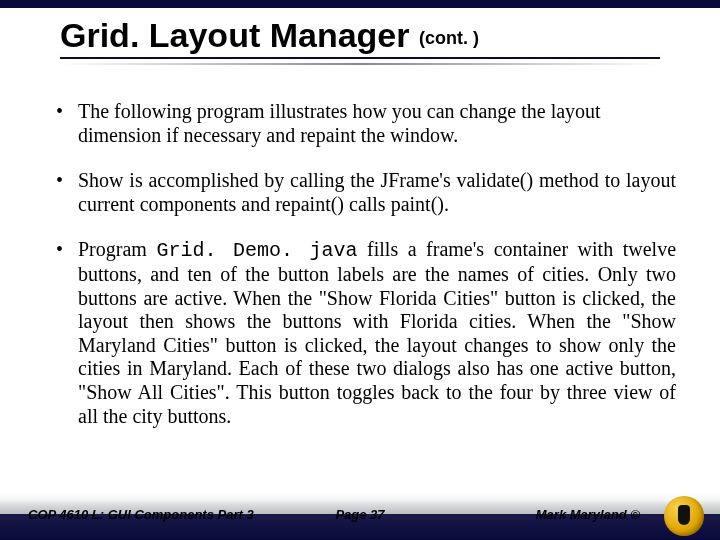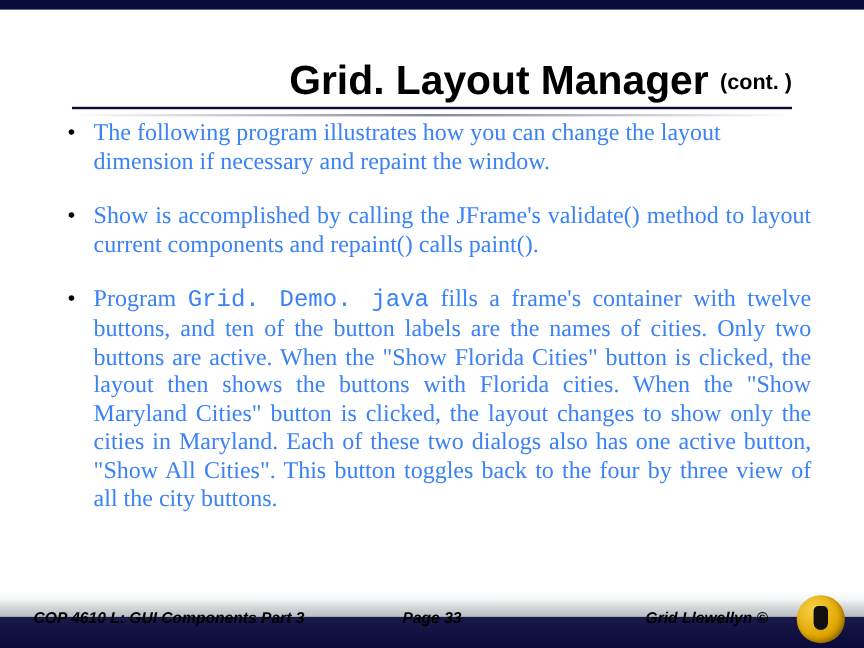--- a/index.html
+++ b/index.html
@@ -22,22 +22,21 @@
     top: 0; left: 0;
     width: 100%;
     height: 8px;
     background: #0a0a3a;
   }
   .title-area {
     position: absolute;
     top: 16px;
     left: 60px;
     right: 60px;
-    text-align: right;
-    margin-top: 32px;
+    text-align: left;
   }
   .title {
     font-size: 34px;
     font-family: Arial, Helvetica, sans-serif;
     color: #000;
     margin: 0;
     padding-bottom: 2px;
     border-bottom: 2px solid #0a0a3a;
     display: block;
   }
@@ -59,21 +58,21 @@
   }
   ul.bullets {
     margin: 0;
     padding: 0;
     list-style: none;
   }
   ul.bullets > li {
     position: relative;
     padding-left: 24px;
     font-size: 20px;
-    color: #3b82f6;
+    color: #000000;
     line-height: 1.18;
     margin-bottom: 22px;
     text-align: justify;
   }
   ul.bullets > li::before {
     content: "•";
     position: absolute;
     left: 2px;
     top: 0;
     font-size: 20px;
@@ -164,22 +163,22 @@
       <li>
         <span>Program </span><span class="mono">Grid. Demo. java</span><span> fills a frame's container with twelve buttons, and ten of the button labels are the names of cities.  Only two buttons are active.  When the "Show Florida Cities" button is clicked, the layout then shows the buttons with Florida cities.  When the "Show Maryland Cities" button is clicked, the layout changes to show only the cities in Maryland.  Each of these two dialogs also has one active button, "Show All Cities".  This button toggles back to the four by three view of all the city buttons.</span>
       </li>
     </ul>
   </div>
 
   <div class="footer">
     <div class="grad-bar"></div>
     <div class="dark-bar"></div>
     <div class="label left">COP 4610 L: GUI Components Part 3</div>
-    <div class="label center">Page 33</div>
-    <div class="label right">Grid Llewellyn ©</div>
+    <div class="label center">Page 37</div>
+    <div class="label right">Mark Maryland ©</div>
     <div class="logo">
       <div class="disc">
         <div class="peg"></div>
       </div>
     </div>
   </div>
 
 </div>
 
 </body></html>

